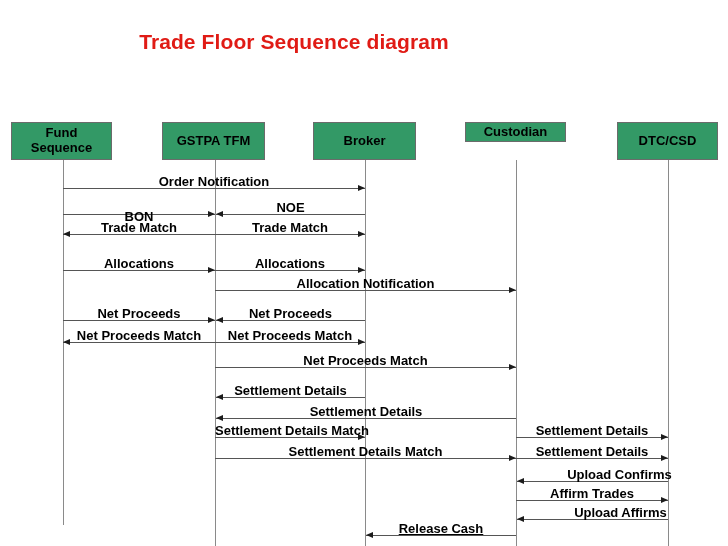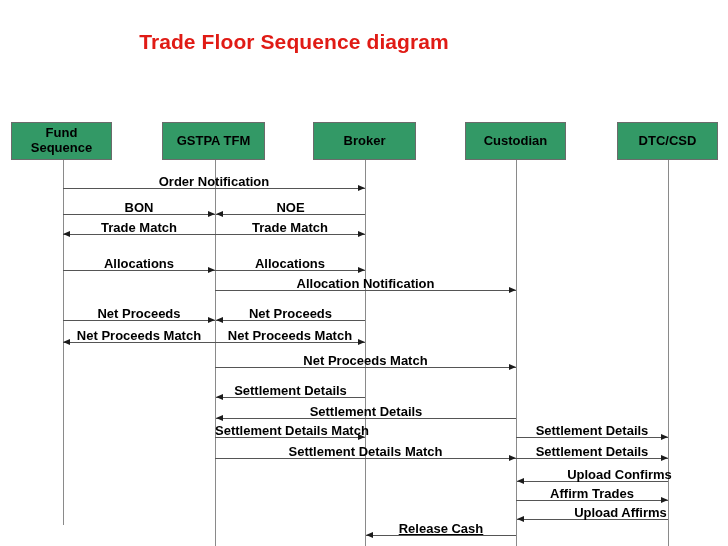--- a/index.html
+++ b/index.html
@@ -96,30 +96,30 @@
       <div class="lifeline" style="left: 215px; top: 160px; height: 386px; background: rgb(138, 138, 138);"></div>
       <div class="lifeline" style="left: 365px; top: 160px; height: 386px; background: rgb(138, 138, 138);"></div>
       <div class="lifeline" style="left: 516px; top: 160px; height: 386px; background: rgb(138, 138, 138);"></div>
       <div class="lifeline" style="left: 668px; top: 160px; height: 386px; background: rgb(138, 138, 138);"></div>
     </div>
   <div id="actors-layer">
       <div class="actor-box" style="left: 11px; top: 122px; width: 101px; height: 38px; background: rgb(51, 153, 102); border-color: rgb(107, 107, 107);"><span>Fund
 Sequence</span></div>
       <div class="actor-box" style="left: 162px; top: 122px; width: 103px; height: 38px; background: rgb(51, 153, 102); border-color: rgb(107, 107, 107);"><span>GSTPA TFM</span></div>
       <div class="actor-box" style="left: 313px; top: 122px; width: 103px; height: 38px; background: rgb(51, 153, 102); border-color: rgb(107, 107, 107);"><span>Broker</span></div>
-      <div class="actor-box" style="left: 465px; top: 122px; width: 101px; height: 38px; background: rgb(51, 153, 102); border-color: rgb(107, 107, 107);"><span>Custodian</span></div>
+      <div class="actor-box" style="left: 465px; top: 122px; width: 101px; height: 20px; background: rgb(51, 153, 102); border-color: rgb(107, 107, 107);"><span>Custodian</span></div>
       <div class="actor-box" style="left: 617px; top: 122px; width: 101px; height: 38px; background: rgb(51, 153, 102); border-color: rgb(107, 107, 107);"><span>DTC/CSD</span></div>
     </div>
   <div id="messages-layer">
       <div class="msg-arrow" style="left: 63px; top: 188px; width: 302px; background: rgb(85, 85, 85);"></div>
       <div class="arrowhead right" style="top: 185px; left: 358px;"></div>
       <div class="msg-label" style="left: 63px; width: 302px; top: 175px;">Order Notification</div>
       <div class="msg-arrow" style="left: 63px; top: 214px; width: 152px; background: rgb(85, 85, 85);"></div>
       <div class="arrowhead right" style="top: 211px; left: 208px;"></div>
-      <div class="msg-label" style="left: 63px; width: 152px; top: 201px; text-align: center;">BON</div>
+      <div class="msg-label" style="left: 63px; width: 152px; top: 210px; text-align: center;">BON</div>
       <div class="msg-arrow" style="left: 216px; top: 214px; width: 149px; background: rgb(85, 85, 85);"></div>
       <div class="arrowhead left" style="top: 211px; left: 216px;"></div>
       <div class="msg-label" style="left: 216px; width: 149px; top: 201px;">NOE</div>
       <div class="msg-arrow" style="left: 63px; top: 234px; width: 152px; background: rgb(85, 85, 85);"></div>
       <div class="arrowhead left" style="top: 231px; left: 63px;"></div>
       <div class="msg-label" style="left: 63px; width: 152px; top: 221px;">Trade Match</div>
       <div class="msg-arrow" style="left: 215px; top: 234px; width: 150px; background: rgb(85, 85, 85);"></div>
       <div class="arrowhead right" style="top: 231px; left: 358px;"></div>
       <div class="msg-label" style="left: 215px; width: 150px; top: 221px;">Trade Match</div>
       <div class="msg-arrow" style="left: 63px; top: 270px; width: 152px; background: rgb(85, 85, 85);"></div>

